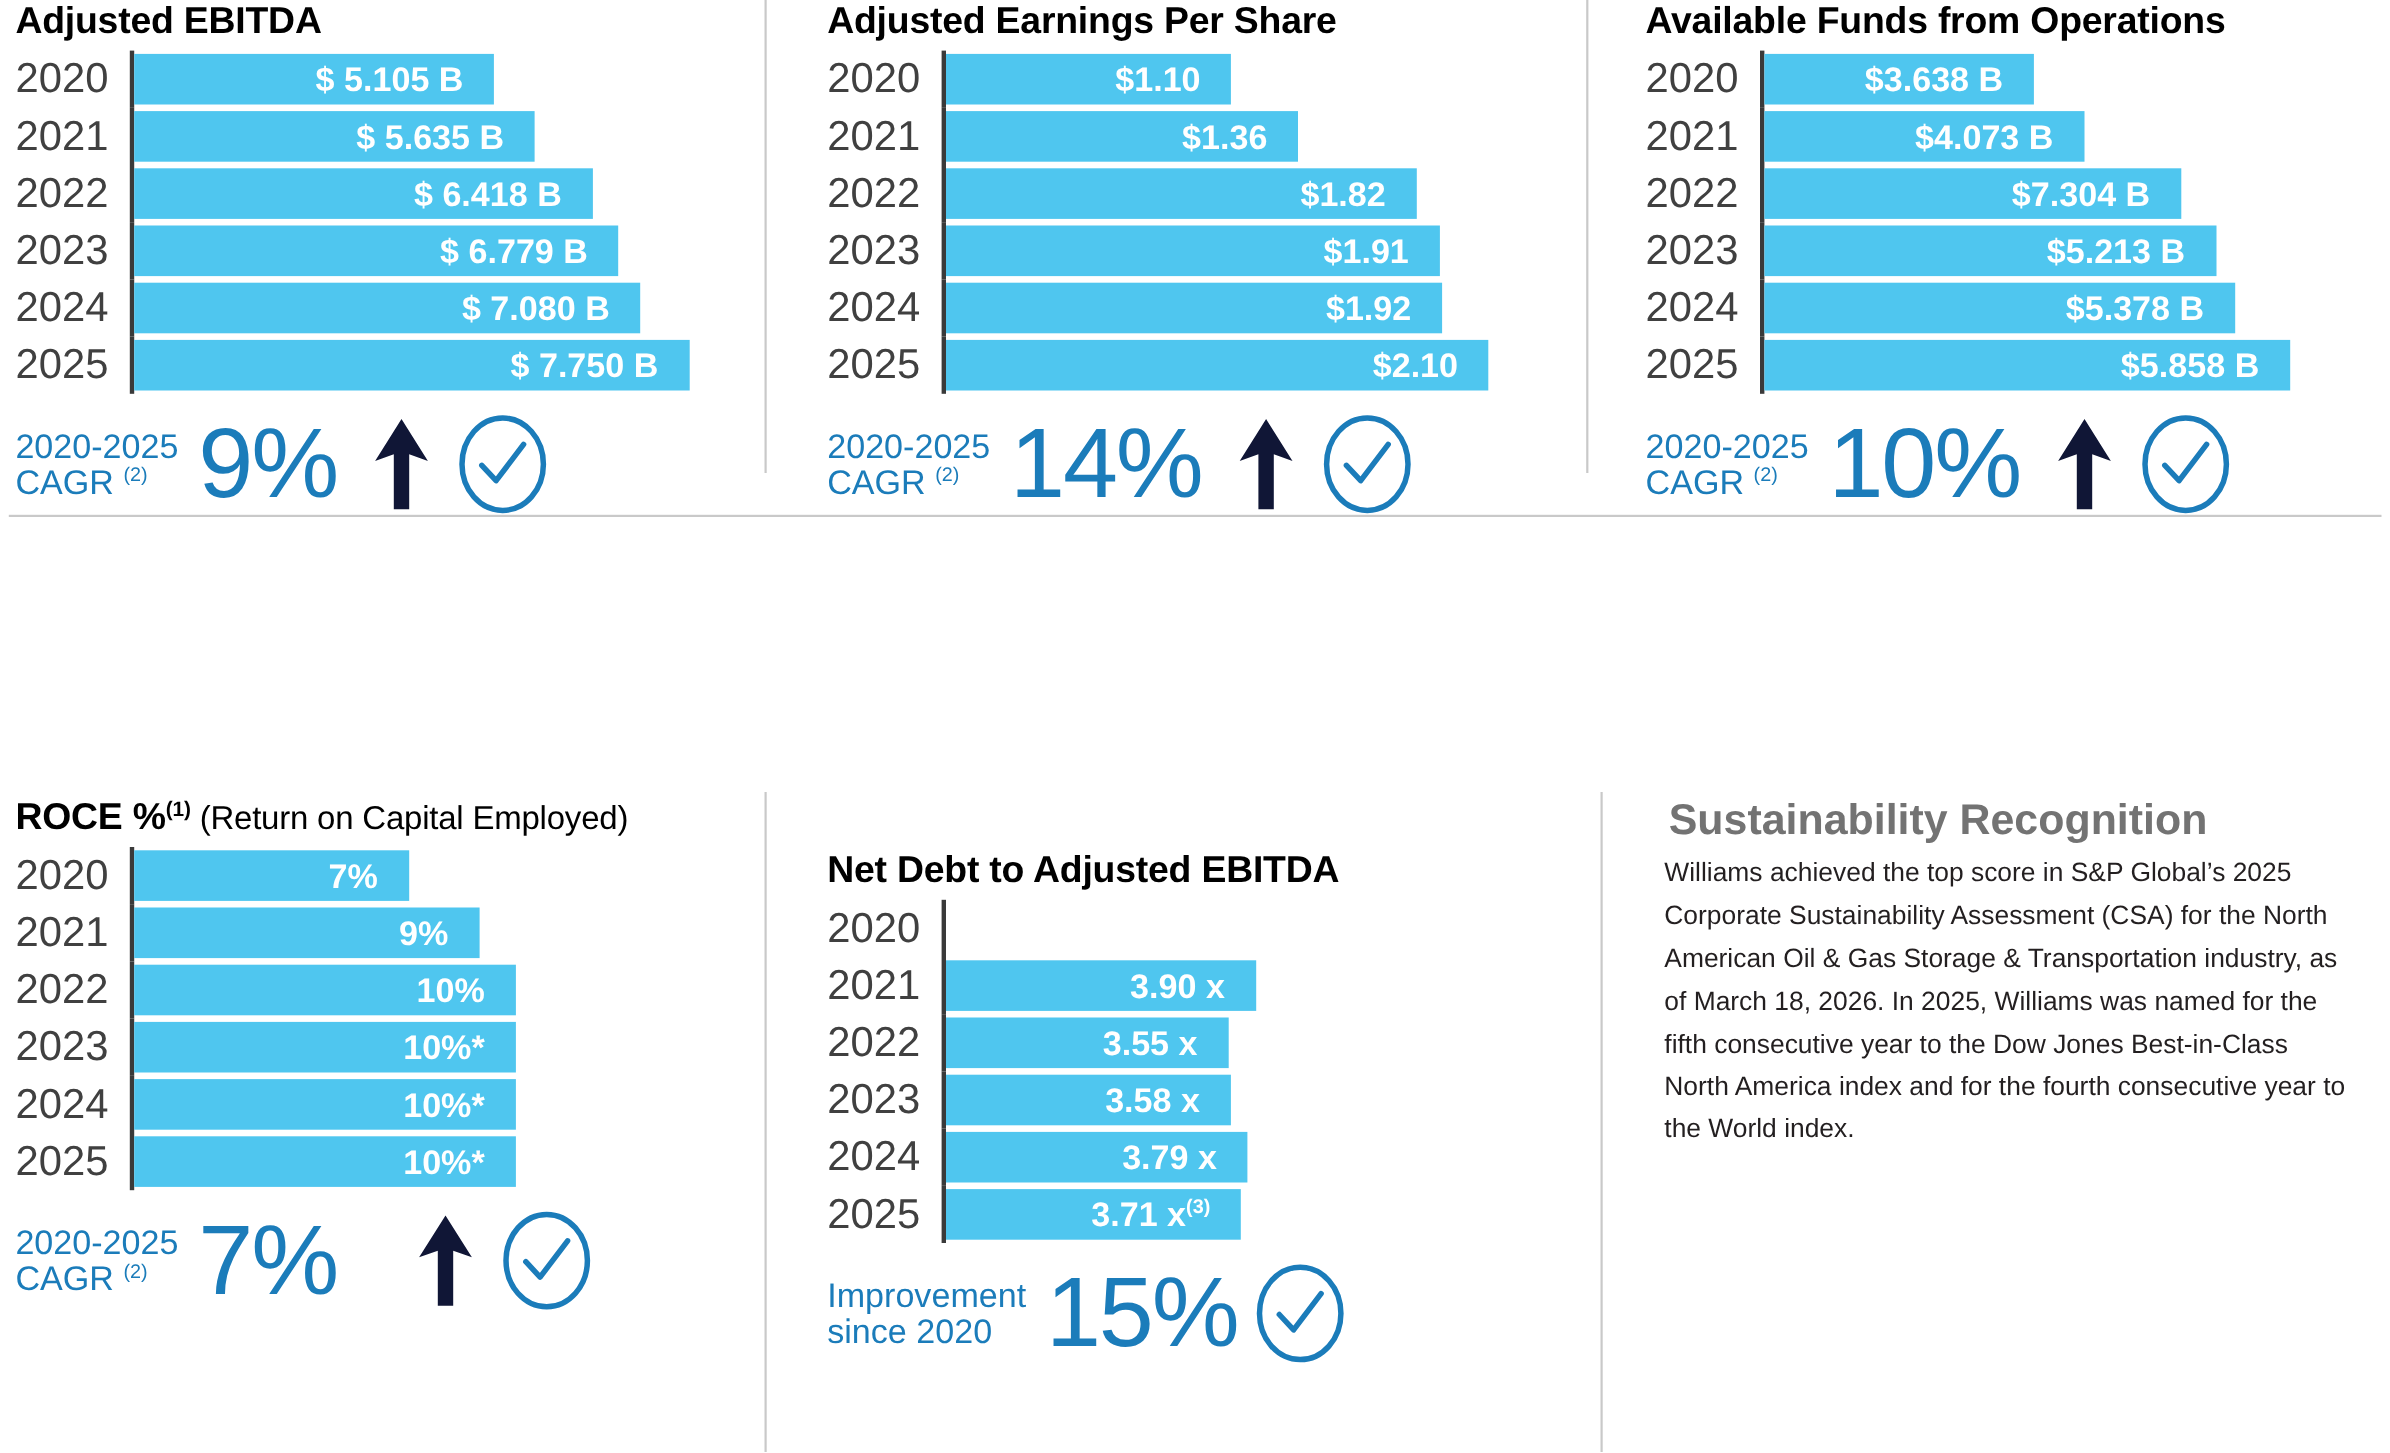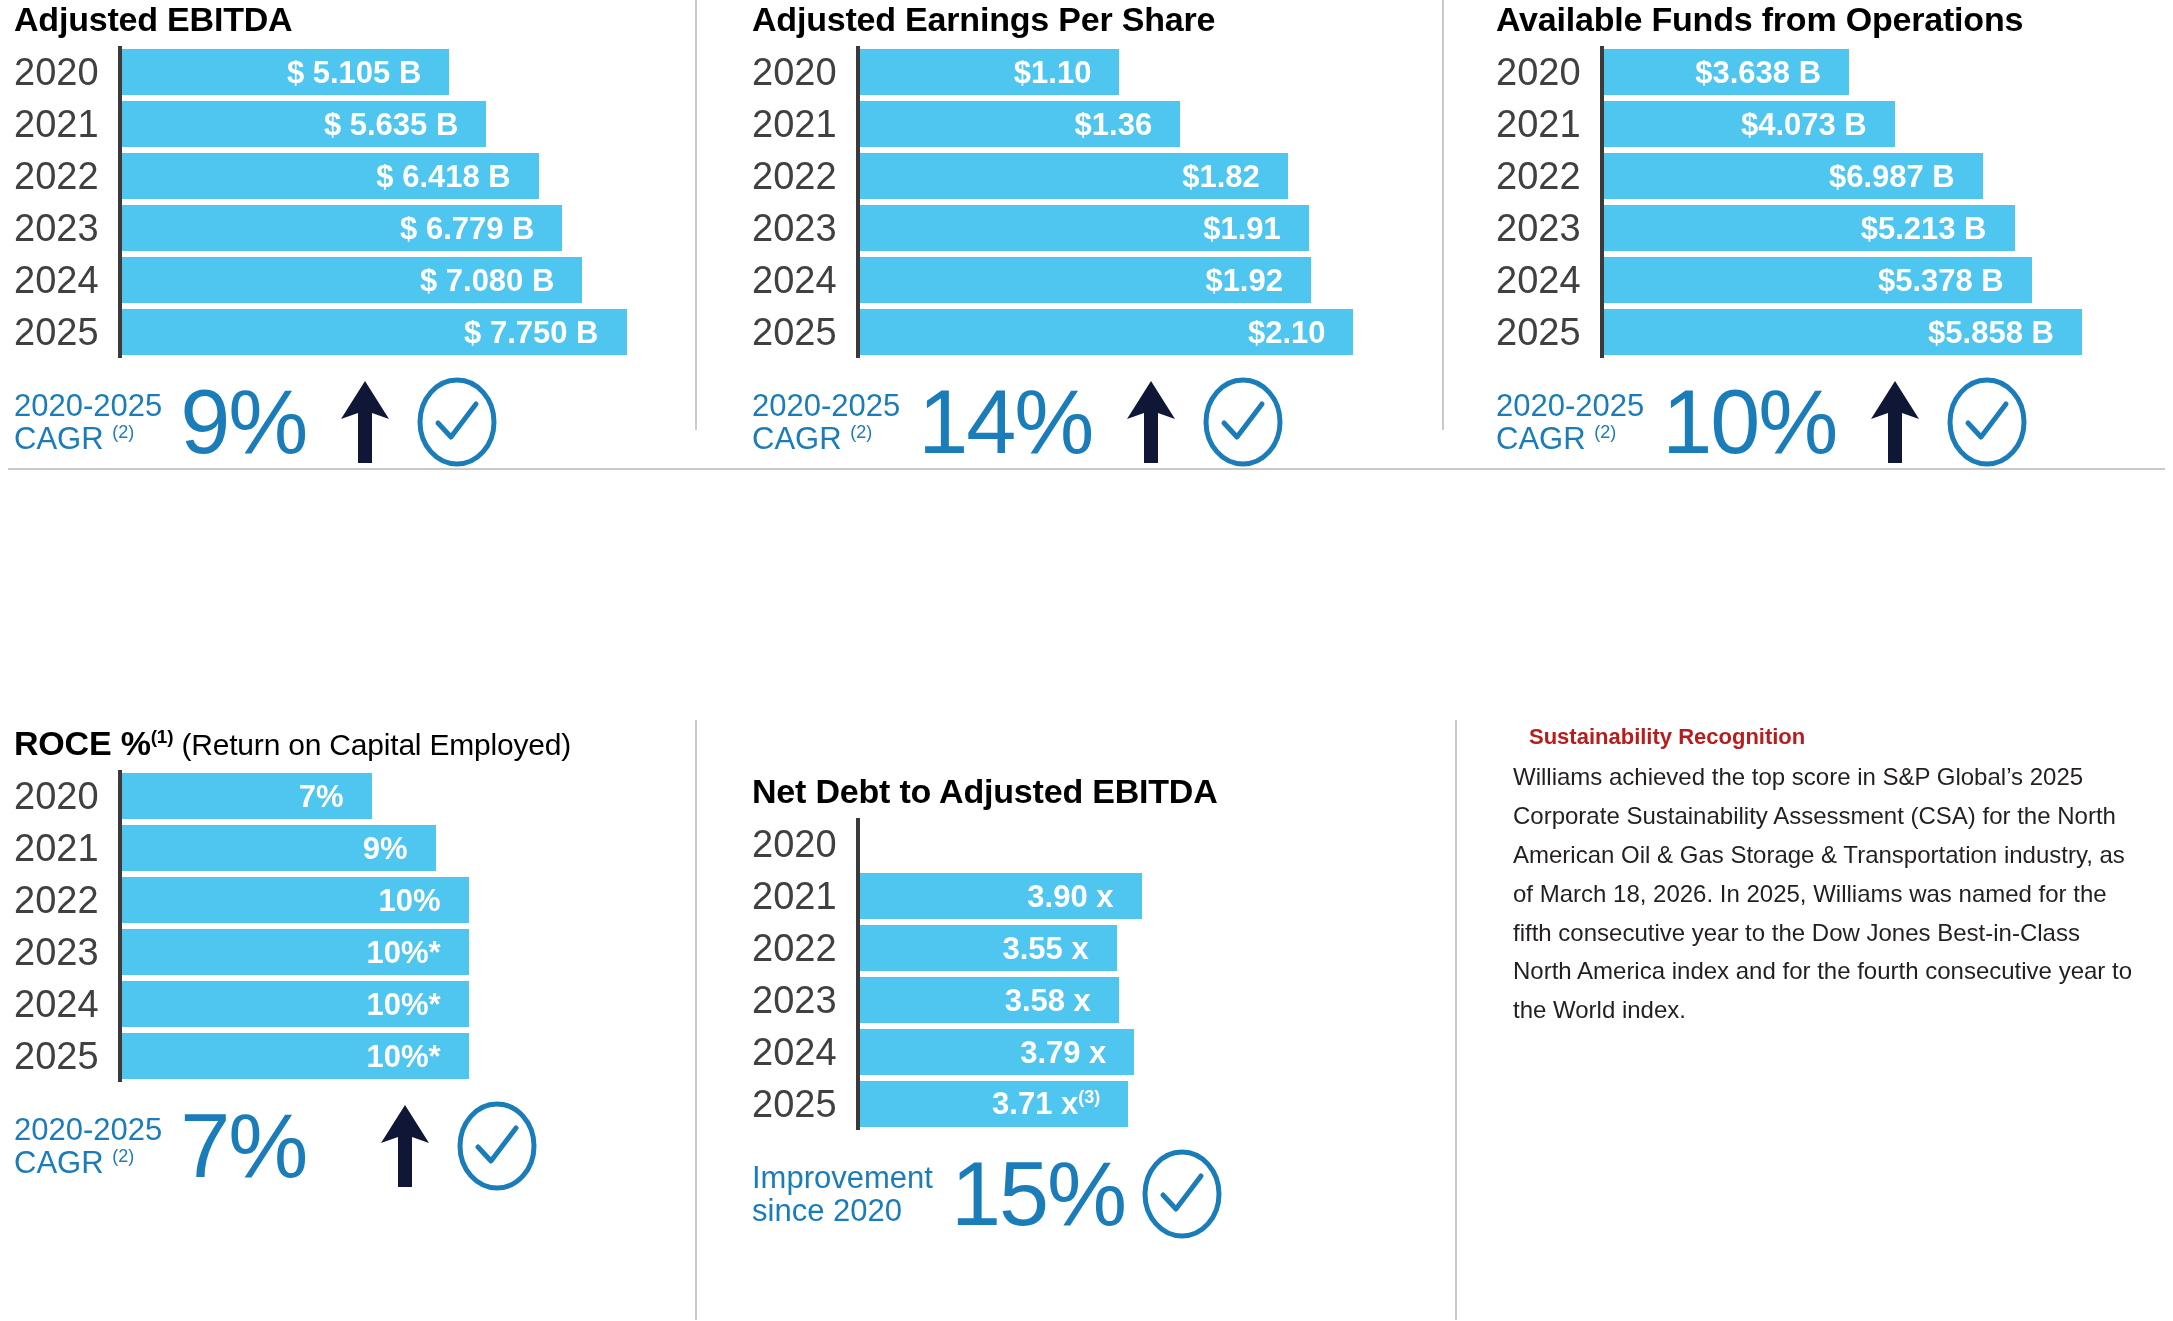--- a/index.html
+++ b/index.html
@@ -140,24 +140,24 @@
     background: #c9c9c9;
   }
   .h-divider {
     position: absolute;
     height: 2px;
     background: #c9c9c9;
   }
 
   
   .sus-title {
-    font-size: 22px;
+    font-size: 39px;
     font-weight: bold;
-    color: #b91c1c;
-    margin: 0 0 10px 16px;
+    color: #737373;
+    margin: 0 0 10px 4px;
     line-height: 1;
   }
   .sus-body {
     font-size: 24px;
     line-height: 1.62;
     color: #231f20;
     margin: 0;
     max-width: 620px;
   }
 </style>
@@ -358,21 +358,21 @@
           <span class="bar" style="width:52.2%;">
             <span class="bar-value">$4.073 B</span>
           </span>
         </span>
       </div>
       <div class="bar-row">
         <span class="year-label">2022</span>
         <span class="axis"></span>
         <span class="bar-wrap">
           <span class="bar" style="width:68.0%;">
-            <span class="bar-value">$6.987 B</span>
+            <span class="bar-value">$7.304 B</span>
           </span>
         </span>
       </div>
       <div class="bar-row">
         <span class="year-label">2023</span>
         <span class="axis"></span>
         <span class="bar-wrap">
           <span class="bar" style="width:73.7%;">
             <span class="bar-value">$5.213 B</span>
           </span>

